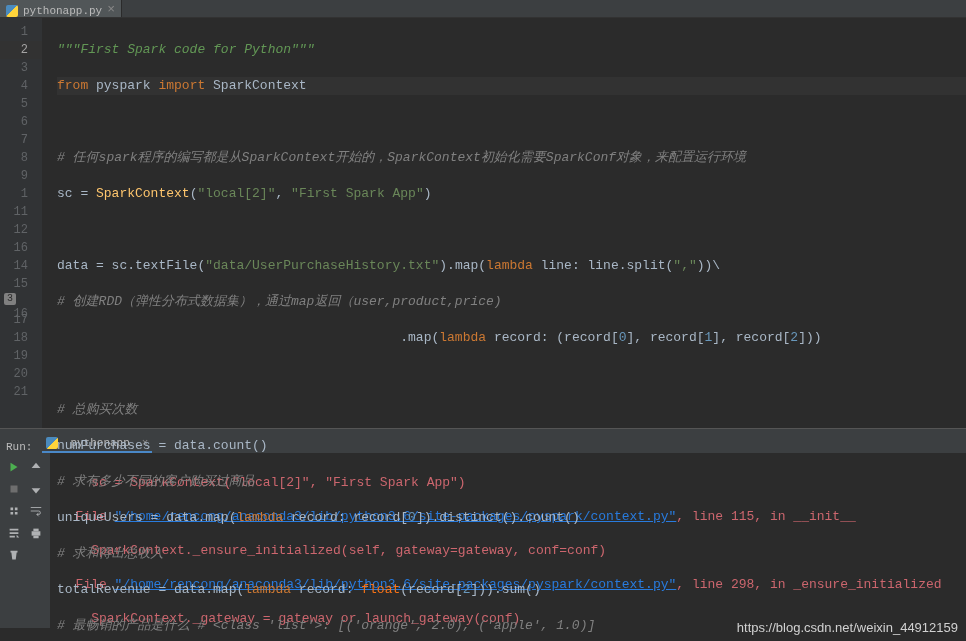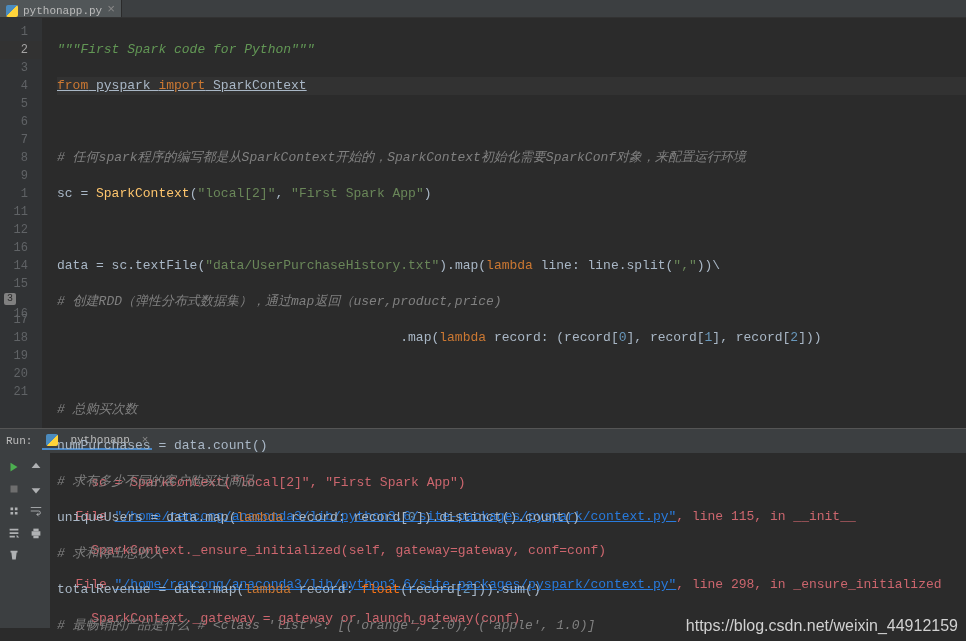--- a/index.html
+++ b/index.html
@@ -62,38 +62,38 @@
 }
 .code {
   flex: 1;
   padding: 5px 0 0 15px;
   line-height: 18px;
   font-size: 13px;
   white-space: pre;
   position: relative;
 }
 .code .line { height: 18px; }
-.code .hl-line { background: #323232; text-decoration: underline; }
+.code .hl-line { background: #323232; }
 .str { color: #6a8759; }
 .kw { color: #cc7832; }
 .com { color: #808080; font-style: italic; }
 .docstr { color: #629755; font-style: italic; }
 .num { color: #6897bb; }
 .fn { color: #ffc66d; }
 .builtin { color: #f97316; }
 
 .run-panel {
   border-top: 1px solid #555;
   background: #2b2b2b;
 }
 .run-header {
   height: 24px;
   background: #3c3f41;
   display: flex;
-  align-items: center;
+  align-items: flex-end;
   padding: 0 6px;
   gap: 10px;
   font-size: 11px;
   color: #bbb;
 }
 .run-header .label { color: #bbb; }
 .run-tab {
   display: flex; align-items: center; gap: 12px;
   border-bottom: 2px solid #4a88c7;
   padding: 2px 4px;
@@ -134,21 +134,21 @@
   white-space: pre;
   color: #a9b7c6;
   overflow: hidden;
 }
 .console .path { color: #287bde; text-decoration: underline; }
 .console .err { color: #cc666e; }
 .watermark {
   position: absolute;
   right: 8px; bottom: 6px;
   color: #dadada;
-  font-size: 16px;
+  font-size: 13px;
   font-family: Arial, sans-serif;
   opacity: .95;
 }
 </style>
 </head>
 <body>
 
 <div class="tab-bar">
   <div class="tab">
     <span class="py-icon"></span>

